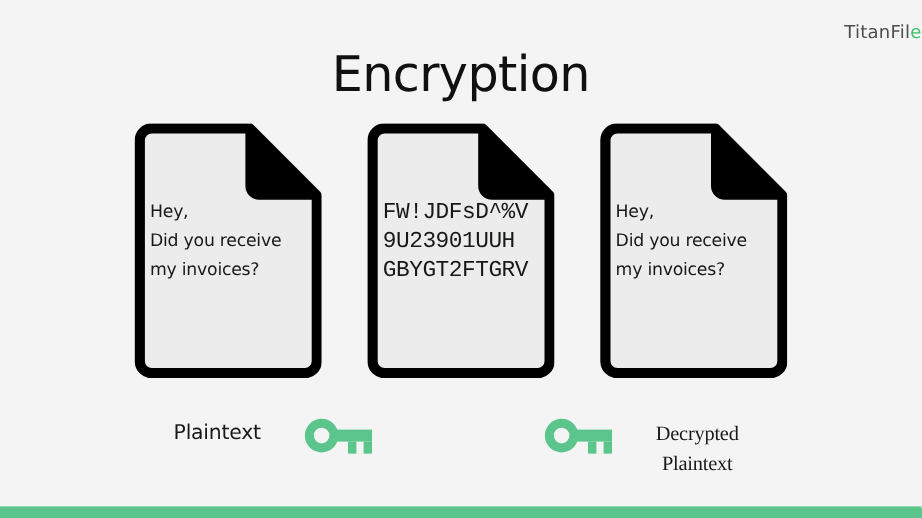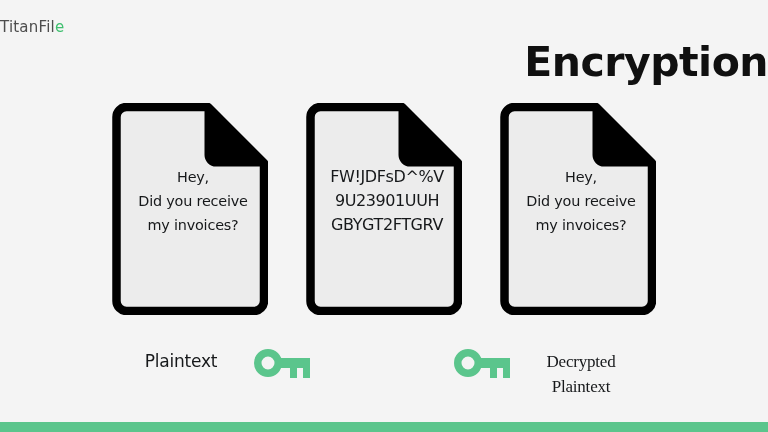--- a/index.html
+++ b/index.html
@@ -21,58 +21,57 @@
     width: 768px;
     height: 432px;
   }
 
   
   .brand {
     position: absolute;
     top: 18px;
     left: 0;
     width: 768px;
-    text-align: left;
+    text-align: right;
     font-size: 15px;
     letter-spacing: .2px;
     color: #4d4d4d;
     font-family: "DejaVu Sans", "Liberation Sans", sans-serif;
     white-space: nowrap;
   }
   .brand .accent { color: #3fbf6f; }
 
   .page-title {
     position: absolute;
     top: 38px;
     left: 0;
     width: 768px;
-    text-align: right;
+    text-align: center;
     font-size: 41px;
     line-height: 48px;
-    font-weight: 700;
+    font-weight: 400;
     color: #101010;
     letter-spacing: -0.5px;
     white-space: nowrap;
   }
 
   
   .docs-row {
     position: absolute;
     top: 103px;
     left: 0;
     width: 768px;
     height: 212px;
   }
 
   .doc {
     position: absolute;
     top: 0;
     width: 136px;
     height: 212px;
-    text-align: center;
   }
   .doc-1 { left: 112px; }
   .doc-2 { left: 306px; }
   .doc-3 { left: 500px; }
 
   .doc svg {
     position: absolute;
     top: 0;
     left: 0;
     width: 156px;
@@ -86,22 +85,23 @@
     top: 62px;
     width: 136px;
     font-size: 14.4px;
     line-height: 24px;
     color: #16181a;
     font-family: "DejaVu Sans", "Liberation Sans", sans-serif;
     white-space: pre-line;
     letter-spacing: -0.2px;
   }
   .doc-text.cipher {
-    font-size: 16px;
+    font-size: 19px;
     letter-spacing: -0.4px;
+    font-family: Liberation Mono, monospace;
   }
 
   
   .captions {
     position: absolute;
     top: 336px;
     left: 0;
     width: 768px;
     height: 70px;
   }

